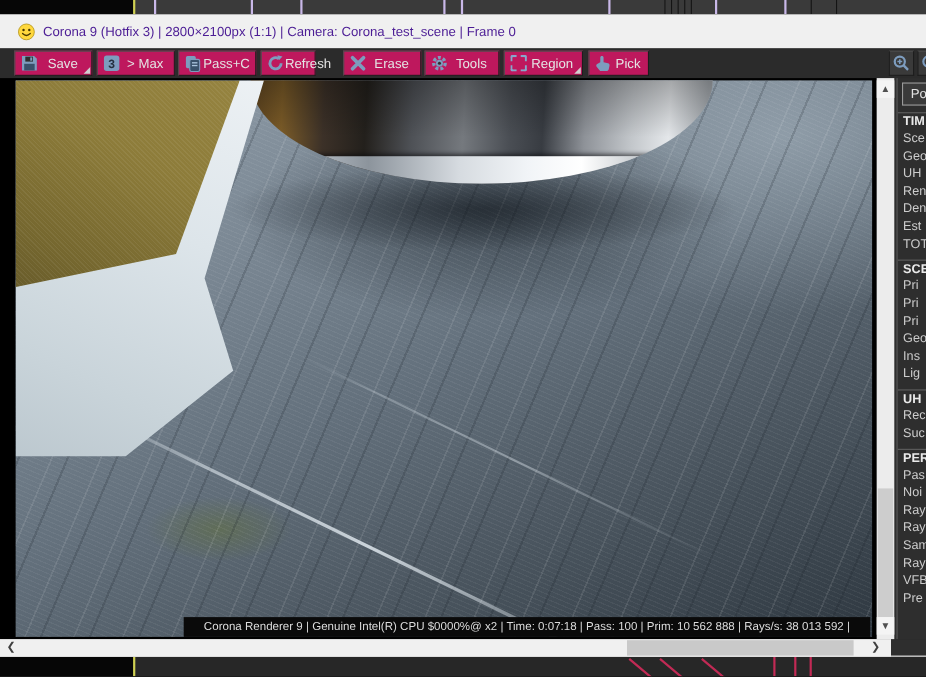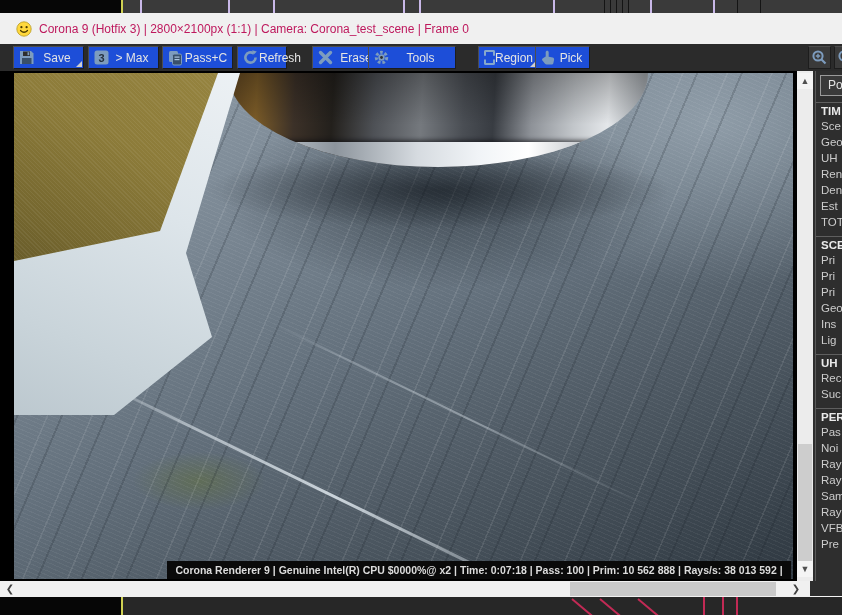--- a/index.html
+++ b/index.html
@@ -18,24 +18,24 @@
   .vpline.red { background:#c22a55; width:2px; }
   .vpdiag { position:absolute; width:40px; height:2px; background:#c22a55; transform:rotate(40deg); transform-origin:left center; }
 
   
   .vfb { position:absolute; left:0; top:13px; width:842px; height:584px; background:#2e2e2e;
          border-bottom:1px solid #f5f5f5; }
 
   .titlebar { position:absolute; left:0; top:0; width:842px; height:31px; background:#f0f0f0;
               display:flex; align-items:center; }
   .titlebar .smiley { margin-left:16px; width:16px; height:16px; }
-  .titlebar .title { margin-left:7px; font-size:12px; color:#be185d; white-space:nowrap; }
+  .titlebar .title { margin-left:7px; font-size:12px; color:#4c1d95; white-space:nowrap; }
 
   .toolbar { position:absolute; left:0; top:31px; width:842px; height:27px; background:#2b2b2b; }
-  .tbtn { position:absolute; top:2px; height:23px; background:#1d4ed8;
+  .tbtn { position:absolute; top:2px; height:23px; background:#be185d;
           border:1px solid #1d1d1d; border-top-color:#4d4d4d; border-left-color:#4d4d4d;
           display:flex; align-items:center; cursor:pointer; }
   .tbtn .ticon { width:17px; height:17px; margin-left:4px; flex:0 0 auto; }
   .tbtn .tlabel { flex:1; text-align:center; font-size:12px; color:#e4e4e4; padding-right:4px; white-space:nowrap; }
   .corner { position:absolute; right:1px; bottom:1px; width:0; height:0;
             border-left:6px solid transparent; border-bottom:6px solid #cfcfcf; }
   .region-ico { width:15px; height:15px; margin-left:5px; border:2px dashed #86a8cc; border-radius:2px; }
   .beauty { position:absolute; left:607px; top:2px; width:198px; height:23px; background:#353535;
             border:1px solid #1d1d1d; border-top-color:#4d4d4d; display:flex; align-items:center; cursor:pointer; }
   .beauty .blabel { flex:1; padding-left:22px; font-size:12.5px; font-weight:bold; font-style:italic; color:#f2f2f2; }
@@ -89,21 +89,21 @@
     clip-path:polygon(204px 0, 226px 0, 172px 180px, 198px 264px, 100px 342px, 0 342px, 0 182px);
     background:linear-gradient(205deg,#eef2f5 0%,#dde5ea 40%,#c9d4da 75%,#bac6cd 100%); }
   .gold-box { position:absolute; left:0; top:0; width:220px; height:200px;
     clip-path:polygon(0 0, 204px 0, 146px 158px, 0 188px);
     background:
       repeating-linear-gradient(45deg, rgba(255,255,255,.06) 0 1px, transparent 1px 3px),
       linear-gradient(210deg,#968440 0%,#8d7c3a 40%,#75672f 80%,#665a2a 100%); }
 
   .stamp { position:absolute; left:153px; bottom:0; width:624px; height:18px; background:#0a0a0a;
     display:flex; align-items:center; justify-content:center; }
-  .stamp span { font-size:10.5px; color:#dcdcdc; white-space:nowrap;font-weight:bold; }
+  .stamp span { font-size:10.5px; color:#dcdcdc; white-space:nowrap; }
 
   
   .vscroll { position:absolute; left:797px; top:0; width:16px; height:510px; background:#ececec; }
   .vscroll .arrow { position:absolute; left:0; width:16px; height:16px; background:#f4f4f4;
     color:#505050; font-size:9px; line-height:16px; text-align:center; cursor:pointer; }
   .vscroll .up { top:2px; }
   .vscroll .down { bottom:4px; }
   .vscroll .thumb { position:absolute; left:1px; width:14px; top:373px; height:117px; background:#cdcdcd; cursor:pointer; }
 
   .hscroll { position:absolute; left:0; top:568px; width:810px; height:16px; background:#f0f0f0; }
@@ -211,30 +211,30 @@
         <span class="tlabel">Refresh</span>
       </div>
 
       <div class="tbtn" style="left:312px; width:71px">
         <svg class="ticon" viewBox="0 0 17 17">
           <path class="icon-blue-stroke" stroke-width="3.4" stroke-linecap="round" d="M3.5 3.5 L13.5 13.5 M13.5 3.5 L3.5 13.5"></path>
         </svg>
         <span class="tlabel">Erase</span>
       </div>
 
-      <div class="tbtn" style="left:368px; width:88px">
+      <div class="tbtn" style="left:386px; width:68px">
         <svg class="ticon" viewBox="0 0 17 17">
           <circle cx="8.5" cy="8.5" r="5.2" class="icon-blue-stroke" stroke-width="3" stroke-dasharray="2.6 1.9"></circle>
           <circle cx="8.5" cy="8.5" r="3.2" class="icon-blue"></circle>
           <circle cx="8.5" cy="8.5" r="1.4" fill="#2e2e2e"></circle>
         </svg>
         <span class="tlabel">Tools</span>
       </div>
 
-      <div class="tbtn" style="left:478px; width:60px">
+      <div class="tbtn" style="left:458px; width:72px">
         <span class="region-ico"></span>
         <span class="tlabel">Region</span>
         <i class="corner"></i>
       </div>
 
       <div class="tbtn" style="left:535px; width:55px">
         <svg class="ticon" viewBox="0 0 17 17">
           <path class="icon-blue" d="M7.2 1.8c.9 0 1.5.6 1.5 1.5v4.4l4 .9c1 .2 1.6 1.1 1.4 2.1l-.7 3.3c-.2 1-1 1.6-2 1.6H6.6c-.6 0-1.2-.3-1.6-.8l-2.6-3.2c-.6-.8-.4-1.9.5-2.4l2.8-1.7V3.3c0-.9.6-1.5 1.5-1.5z"></path>
         </svg>
         <span class="tlabel">Pick</span>

